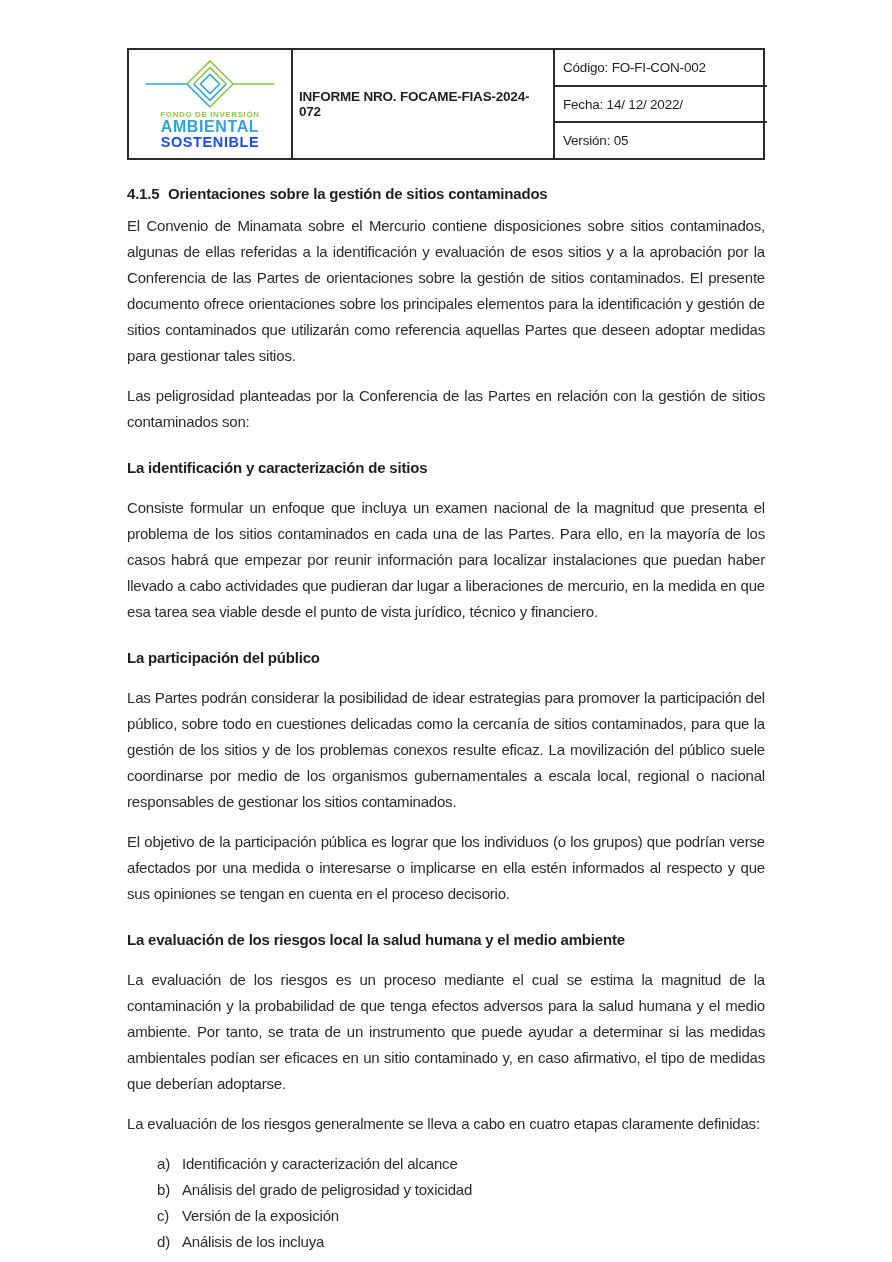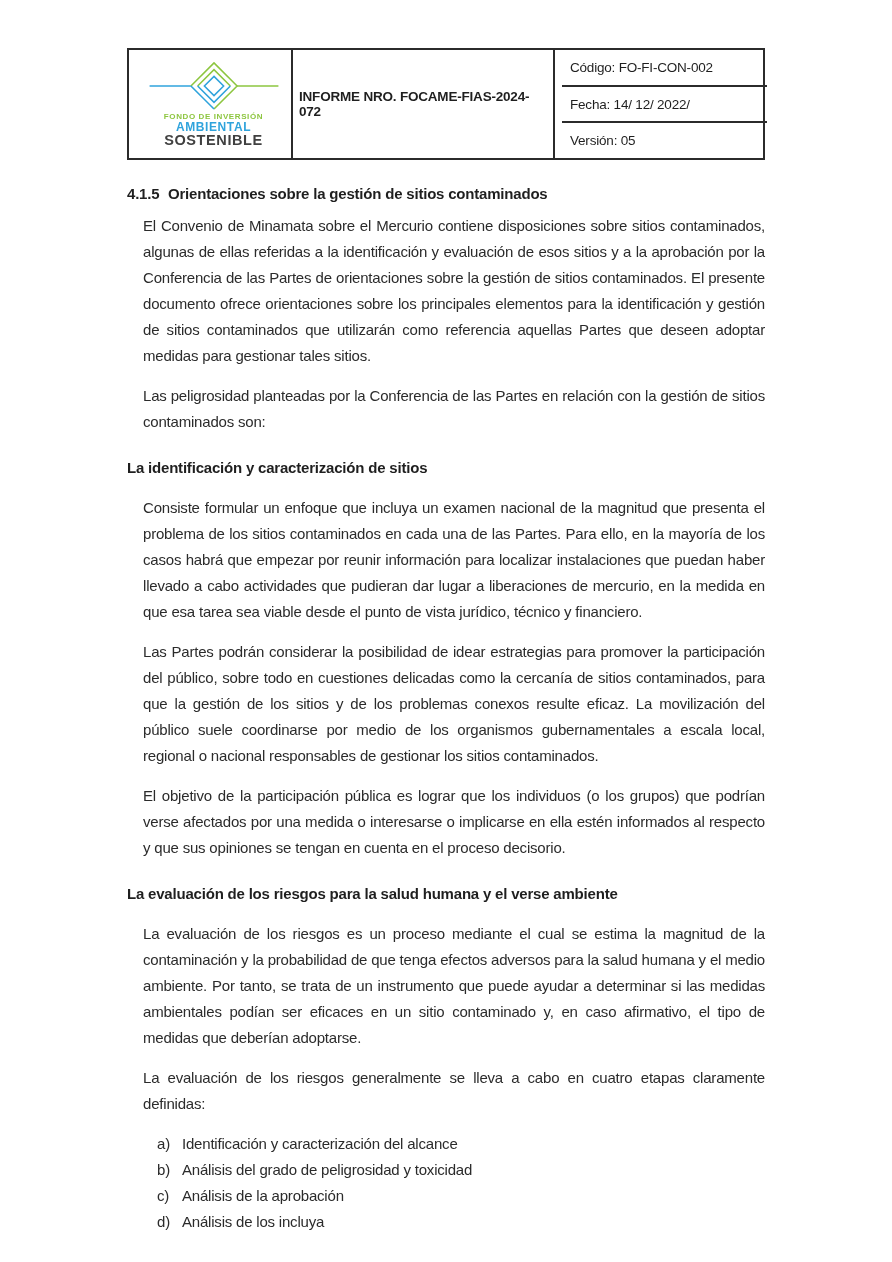--- a/index.html
+++ b/index.html
@@ -21,49 +21,49 @@
   }
 
   
   .header-table {
     display: grid;
     grid-template-columns: 164px 262px 212px;
     width: 638px;
     height: 112px;
     border: 2px solid #2b2b2b;
   }
-  .cell { border-right: 2px solid #2b2b2b; padding-left: 7px; }
+  .cell { border-right: 2px solid #2b2b2b; }
   .cell:last-child { border-right: none; }
 
   .cell-logo {
     display: flex;
     flex-direction: column;
     align-items: center;
     justify-content: center;
     padding-top: 2px;
   }
   .logo-line1 {
     font-size: 8px;
     font-weight: bold;
     letter-spacing: 0.6px;
     color: #8dc63f;
     margin-top: 1px;
   }
   .logo-line2 {
-    font-size: 12px;
+    font-size: 16px;
     font-weight: bold;
     letter-spacing: 0.6px;
     color: #2fa3dc;
     line-height: 1.05;
   }
   .logo-line3 {
     font-size: 14.5px;
     font-weight: bold;
     letter-spacing: 0.6px;
-    color: #404040;
+    color: #1d4ed8;
     line-height: 1.1;
   }
 
   .cell-title {
     display: flex;
     align-items: center;
     justify-content: center;
     text-align: left;
     font-weight: bold;
     font-size: 13.5px;
@@ -97,21 +97,21 @@
   .section-heading {
     display: flex;
     font-weight: bold;
     font-size: 15px;
     margin-bottom: 6px;
     color: #1f1f1f;
   }
   .section-number { width: 41px; flex: none; }
   .doc-body p {
     text-align: justify;
-    margin: 0 0 14px 16px;
+    margin: 0 0 14px 0;
   }
   .sub-heading {
     font-weight: bold;
     color: #1f1f1f;
     margin: 20px 0 14px 0;
   }
   .letter-list { margin: 0 0 14px 0; }
   .list-item { display: flex; padding-left: 30px; }
   .list-marker { width: 25px; flex: none; }
 </style>
@@ -152,39 +152,40 @@
         <span class="section-number">4.1.5</span>
         <span>Orientaciones sobre la gestión de sitios contaminados</span>
       </div>
 
       <p>El Convenio de Minamata sobre el Mercurio contiene disposiciones sobre sitios contaminados, algunas de ellas referidas a la identificación y evaluación de esos sitios y a la aprobación por la Conferencia de las Partes de orientaciones sobre la gestión de sitios contaminados. El presente documento ofrece orientaciones sobre los principales elementos para la identificación y gestión de sitios contaminados que utilizarán como referencia aquellas Partes que deseen adoptar medidas para gestionar tales sitios.</p>
       <p>Las peligrosidad planteadas por la Conferencia de las Partes en relación con la gestión de sitios contaminados son:</p>
 
       <div class="sub-heading">La identificación y caracterización de sitios</div>
       <p>Consiste formular un enfoque que incluya un examen nacional de la magnitud que presenta el problema de los sitios contaminados en cada una de las Partes. Para ello, en la mayoría de los casos habrá que empezar por reunir información para localizar instalaciones que puedan haber llevado a cabo actividades que pudieran dar lugar a liberaciones de mercurio, en la medida en que esa tarea sea viable desde el punto de vista jurídico, técnico y financiero.</p>
 
+      <div class="sub-heading">La participación del público</div>
       <p>Las Partes podrán considerar la posibilidad de idear estrategias para promover la participación del público, sobre todo en cuestiones delicadas como la cercanía de sitios contaminados, para que la gestión de los sitios y de los problemas conexos resulte eficaz. La movilización del público suele coordinarse por medio de los organismos gubernamentales a escala local, regional o nacional responsables de gestionar los sitios contaminados.</p>
       <p>El objetivo de la participación pública es lograr que los individuos (o los grupos) que podrían verse afectados por una medida o interesarse o implicarse en ella estén informados al respecto y que sus opiniones se tengan en cuenta en el proceso decisorio.</p>
 
-      <div class="sub-heading">La evaluación de los riesgos para la salud humana y el verse ambiente</div>
+      <div class="sub-heading">La evaluación de los riesgos local la salud humana y el medio ambiente</div>
       <p>La evaluación de los riesgos es un proceso mediante el cual se estima la magnitud de la contaminación y la probabilidad de que tenga efectos adversos para la salud humana y el medio ambiente. Por tanto, se trata de un instrumento que puede ayudar a determinar si las medidas ambientales podían ser eficaces en un sitio contaminado y, en caso afirmativo, el tipo de medidas que deberían adoptarse.</p>
       <p>La evaluación de los riesgos generalmente se lleva a cabo en cuatro etapas claramente definidas:</p>
 
       <div class="letter-list">
         <div class="list-item">
           <span class="list-marker">a)</span>
           <span>Identificación y caracterización del alcance</span>
         </div>
         <div class="list-item">
           <span class="list-marker">b)</span>
           <span>Análisis del grado de peligrosidad y toxicidad</span>
         </div>
         <div class="list-item">
           <span class="list-marker">c)</span>
-          <span>Análisis de la aprobación</span>
+          <span>Versión de la exposición</span>
         </div>
         <div class="list-item">
           <span class="list-marker">d)</span>
           <span>Análisis de los incluya</span>
         </div>
       </div>
 
     </div>
   </div>
 </div>

